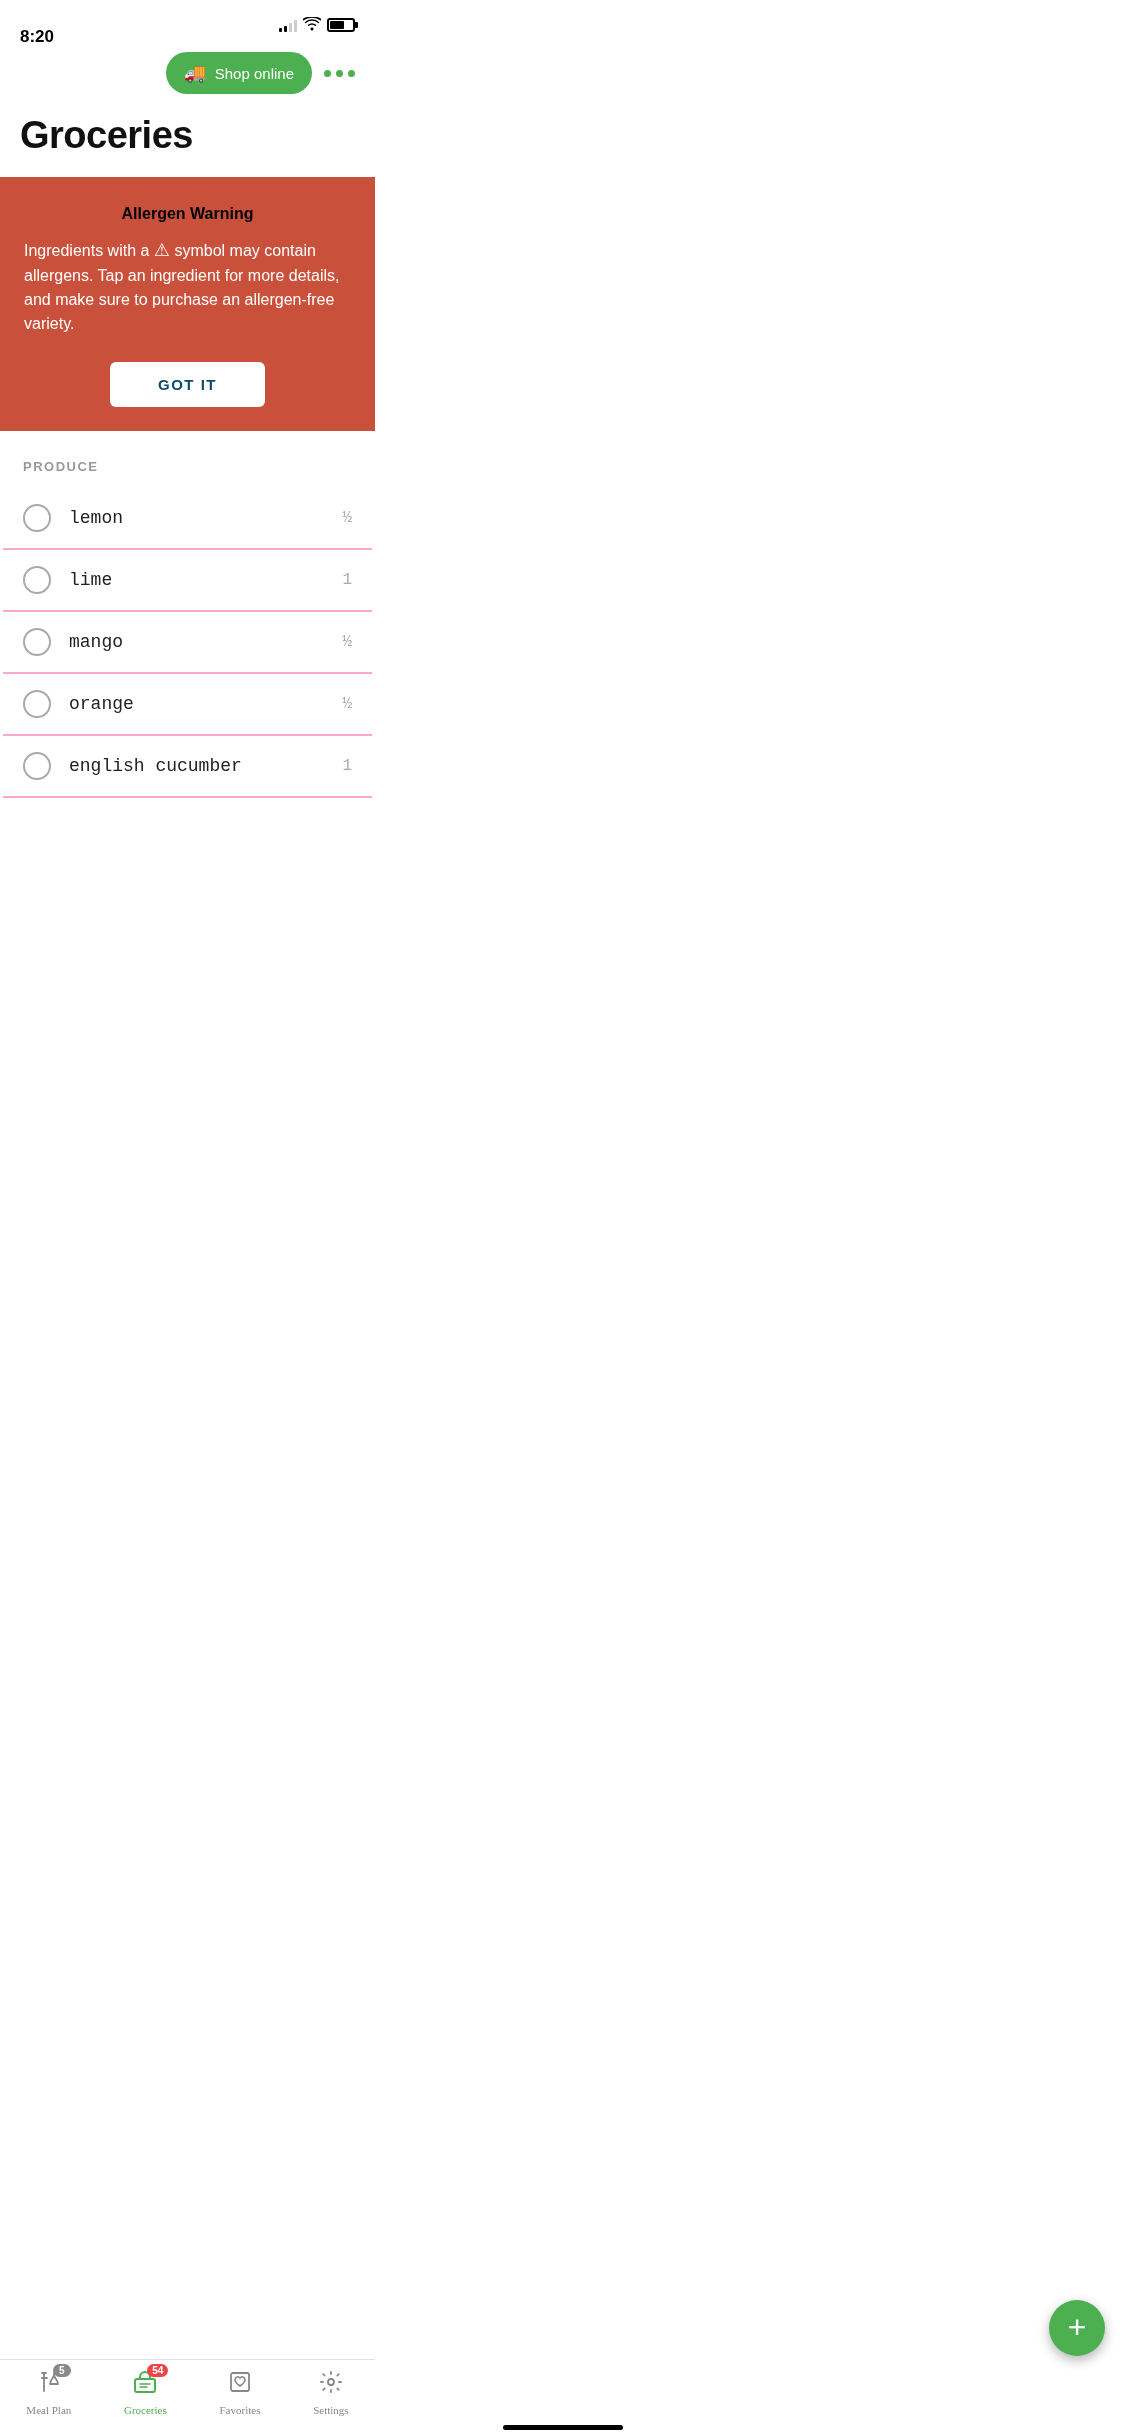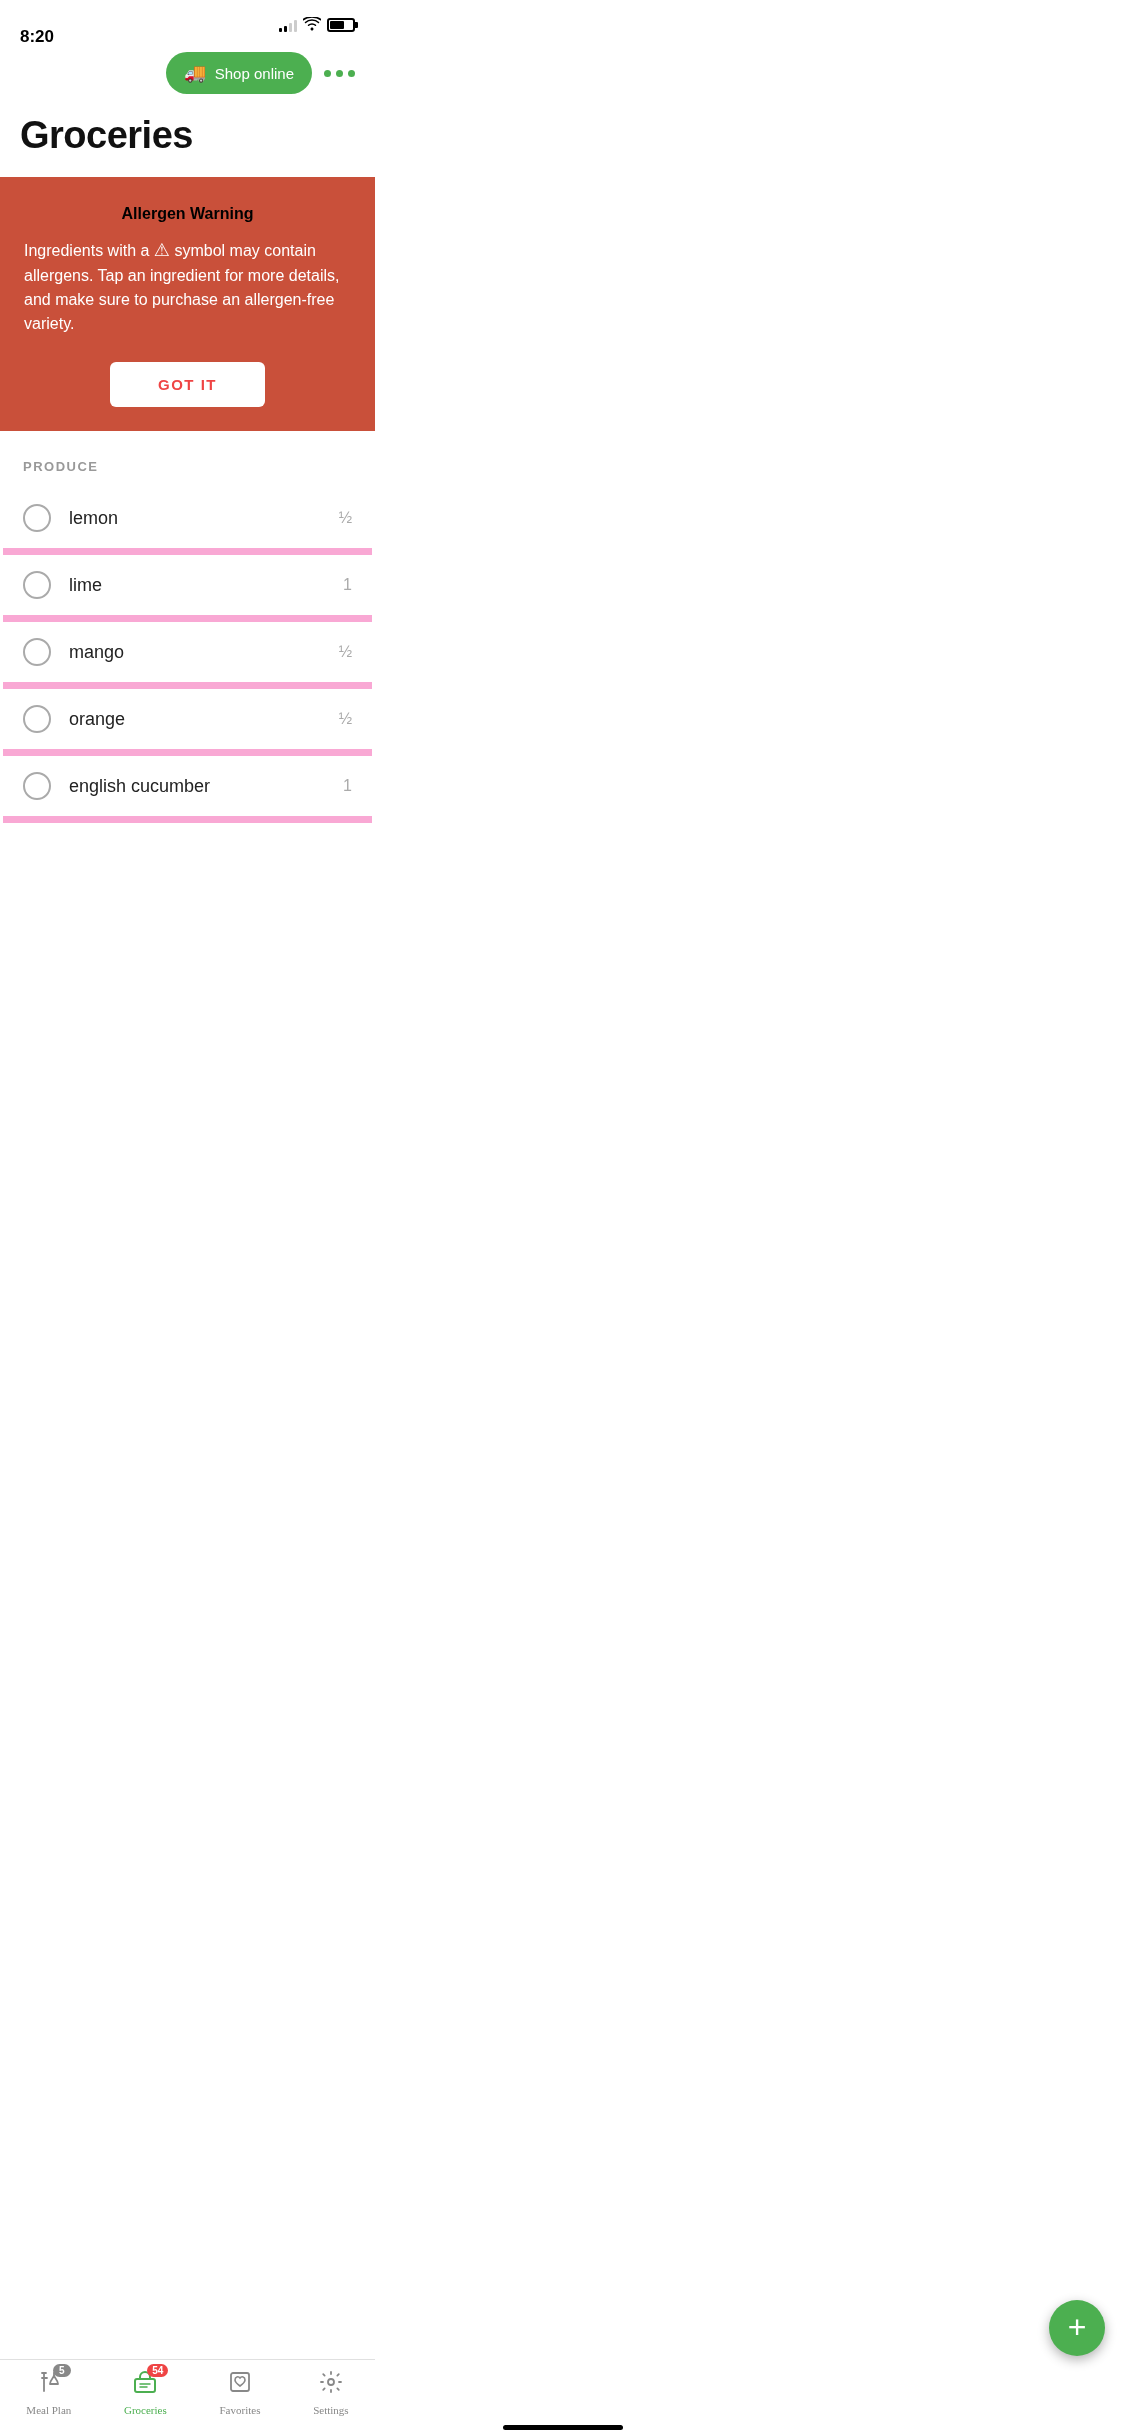--- a/index.html
+++ b/index.html
@@ -147,43 +147,44 @@
     .got-it-btn {
       display: block;
       margin: 0 auto;
       background: #fff;
       border: none;
       border-radius: 6px;
       padding: 14px 48px;
       font-size: 15px;
       font-weight: 700;
       letter-spacing: 1.5px;
-      color: #ef4444;
+      color: #0c4a6e;
       cursor: pointer;
       text-transform: uppercase;
     }
 
     
     .grocery-list {
       padding: 28px 3px 0;
     }
     .section-header {
       font-size: 13px;
       font-weight: 600;
       color: #999;
       letter-spacing: 1.5px;
       padding: 0 20px 14px;
       text-transform: uppercase;
     }
     .grocery-item {
       display: flex;
       align-items: center;
       padding: 16px 20px;
-      border-bottom: 7px solid #f9a8d4;
+      border-bottom: 2px solid #f9a8d4;
       position: relative;
+      font-family: Liberation Mono, monospace;
     }
     .item-checkbox {
       width: 28px;
       height: 28px;
       border-radius: 50%;
       border: 2px solid #aaa;
       margin-right: 18px;
       flex-shrink: 0;
       background: transparent;
       cursor: pointer;

